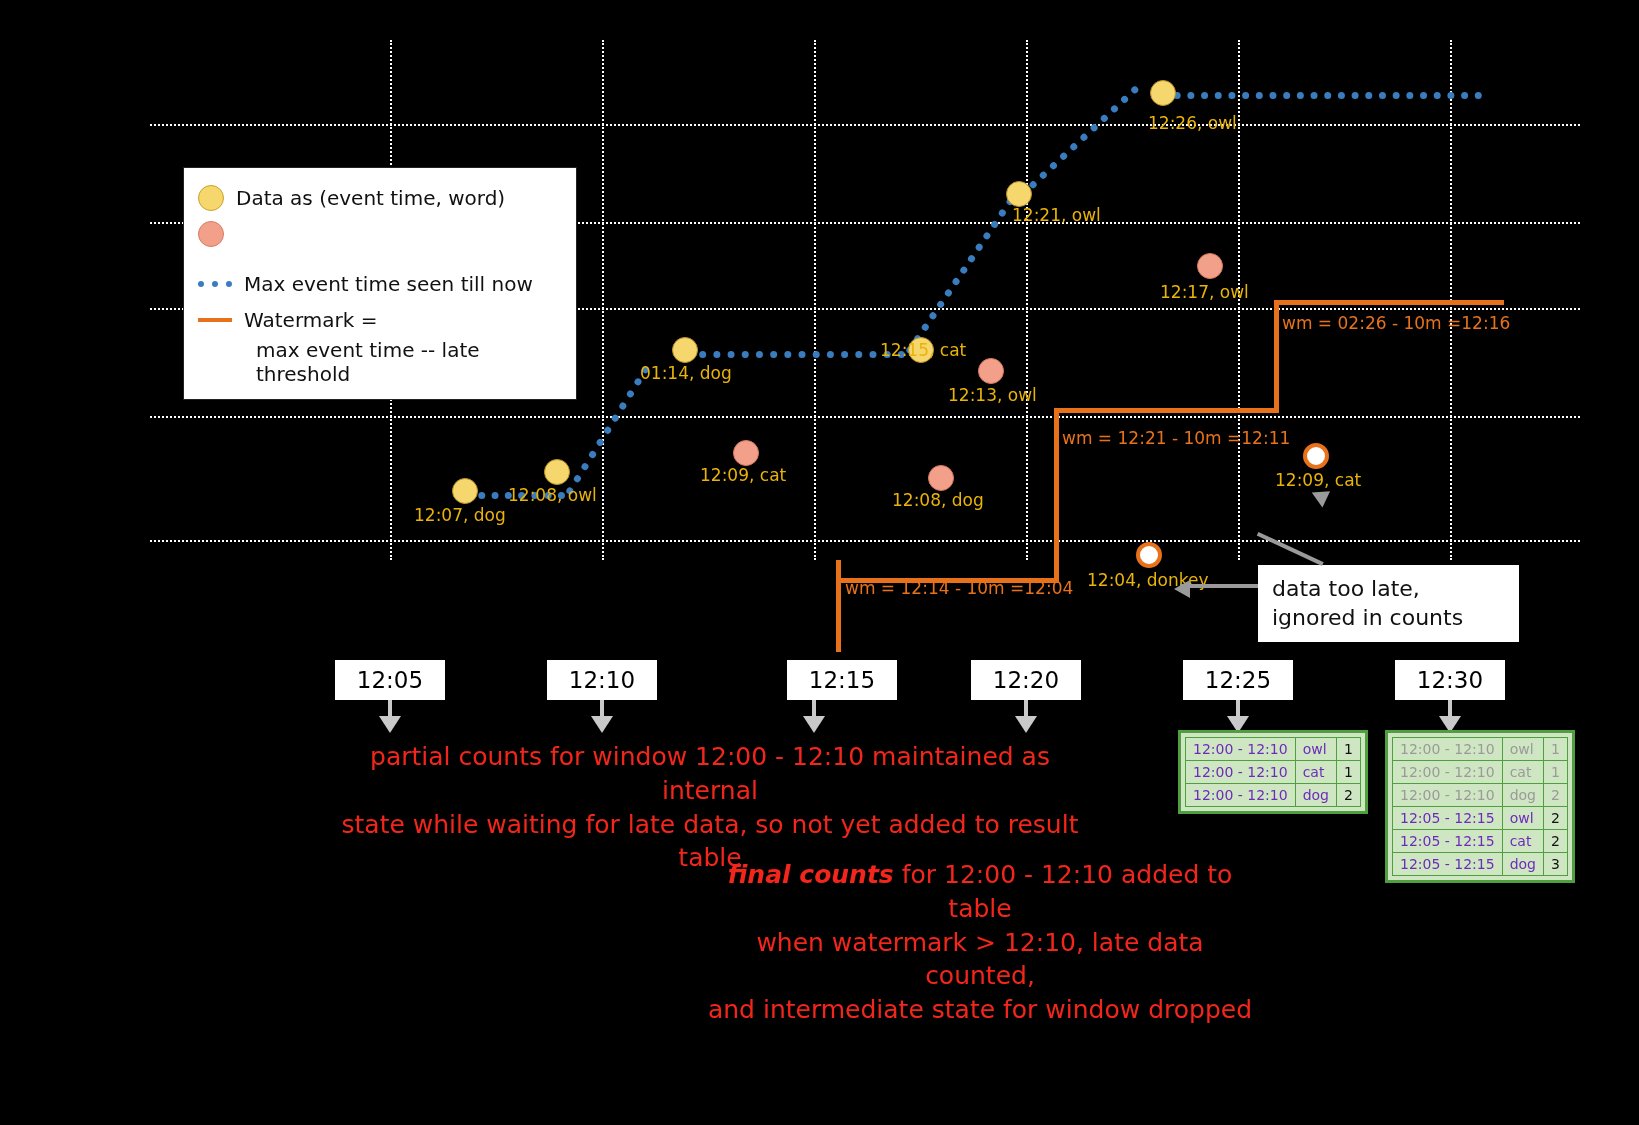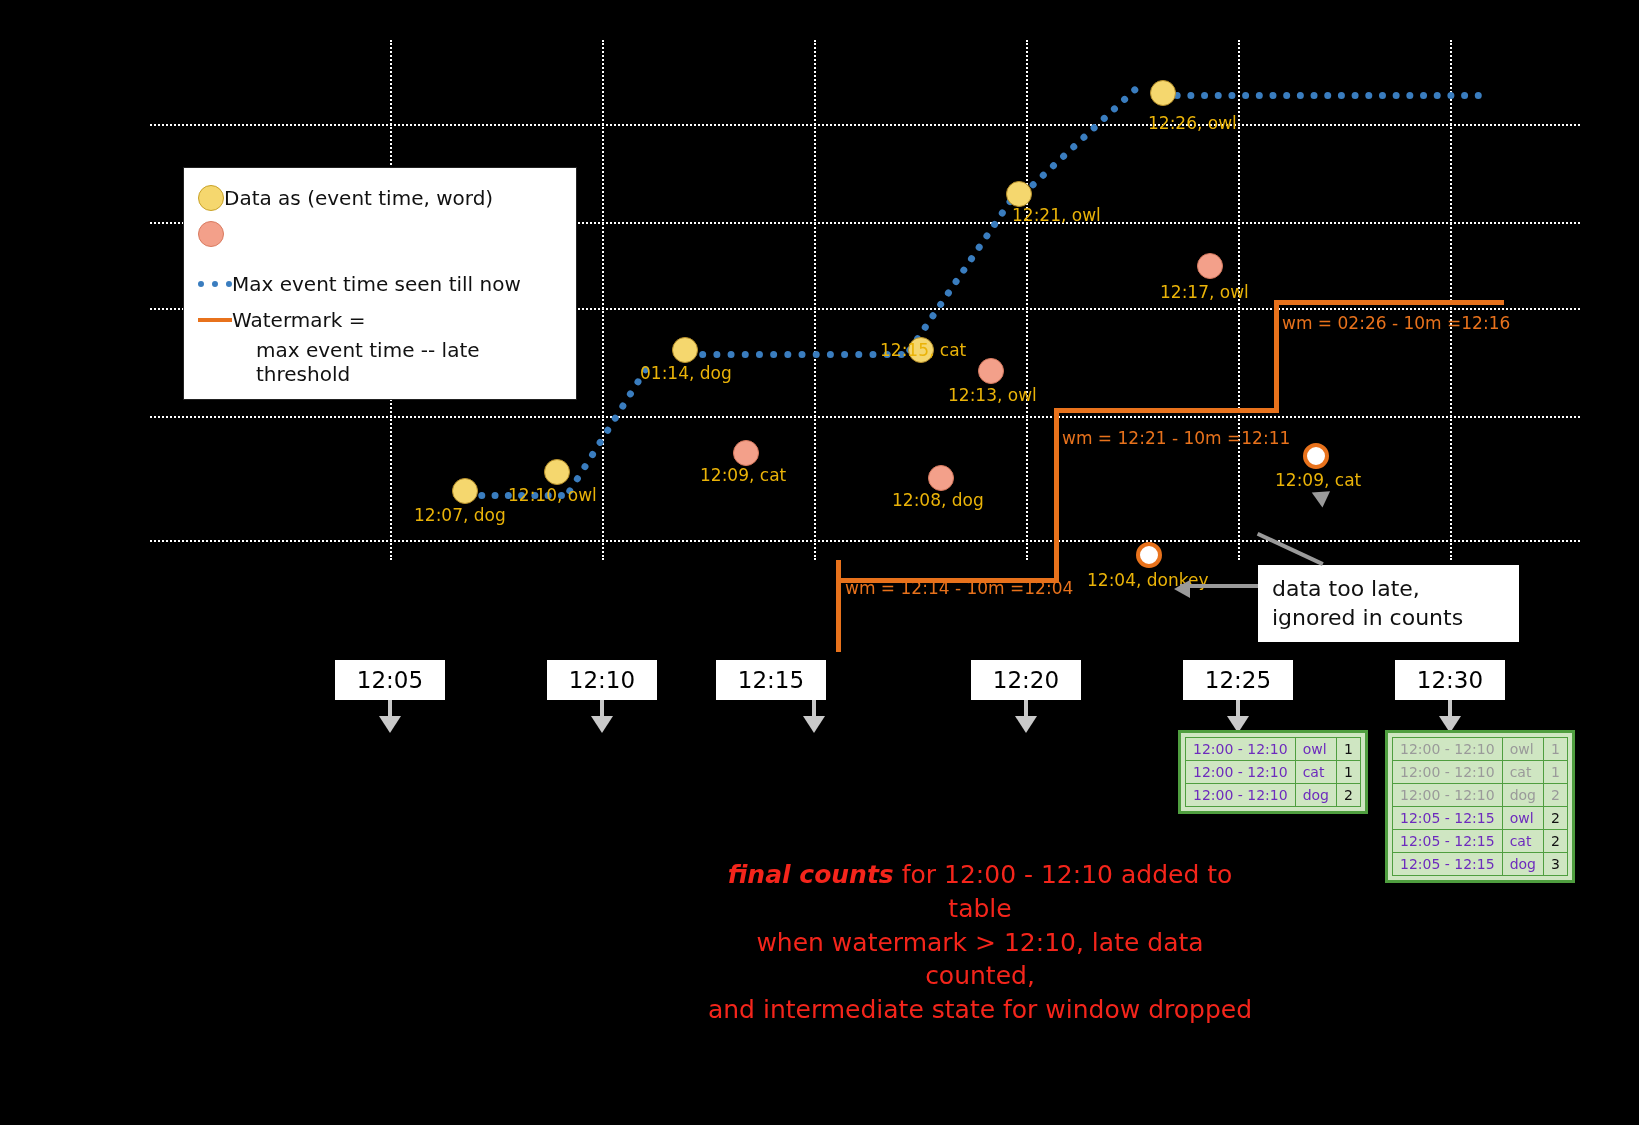--- a/index.html
+++ b/index.html
@@ -9,21 +9,21 @@
 
   
   .vline{position:absolute;top:40px;height:520px;border-left:2px dotted #ffffff;}
   .hline{position:absolute;left:150px;width:1430px;border-top:2px dotted #ffffff;}
 
   
   .legend{position:absolute;left:183px;top:167px;width:394px;height:233px;
           background:#ffffff;border:1px solid #222;box-sizing:border-box;
           padding:12px 14px;color:#000;}
   .legend .row{display:flex;align-items:center;height:36px;}
-  .legend .row .lbl{font-size:20px;color:#111;margin-left:0;white-space:nowrap;}
+  .legend .row .lbl{font-size:20px;color:#111;margin-left:12px;white-space:nowrap;}
   .dot{width:24px;height:24px;border-radius:50%;flex:0 0 24px;}
   .dot.yellow{background:#f5d76e;border:1px solid #c9a227;}
   .dot.salmon{background:#f3a08a;border:1px solid #d97a5f;}
   .dot.hollow{background:#ffffff;border:3px solid #e8721c;box-sizing:border-box;}
   .swatch{width:34px;flex:0 0 34px;display:flex;align-items:center;justify-content:center;}
   .dashline{width:34px;height:0;border-top:6px dotted #3a7dbf;}
   .solidline{width:34px;height:0;border-top:4px solid #e8721c;}
   .legend .indent{margin-left:58px;font-size:20px;color:#111;}
 
   
@@ -103,21 +103,21 @@
   <div class="wm" style="left:1274px;top:300px;width:230px;height:5px;"></div>
 
   <div class="wmlabel" style="left:845px;top:578px;">wm = 12:14 - 10m =12:04</div>
   <div class="wmlabel" style="left:1062px;top:428px;">wm = 12:21 - 10m =12:11</div>
   <div class="wmlabel" style="left:1282px;top:313px;">wm = 02:26 - 10m =12:16</div>
 
   <div class="pt yellow" style="left:452px;top:478px;"></div>
   <div class="ptlabel" style="left:414px;top:505px;">12:07, dog</div>
 
   <div class="pt yellow" style="left:544px;top:459px;"></div>
-  <div class="ptlabel" style="left:508px;top:485px;">12:10, owl</div>
+  <div class="ptlabel" style="left:508px;top:485px;">12:08, owl</div>
 
   <div class="pt salmon" style="left:733px;top:440px;"></div>
   <div class="ptlabel" style="left:700px;top:465px;">12:09, cat</div>
 
   <div class="pt yellow" style="left:672px;top:337px;"></div>
   <div class="ptlabel" style="left:640px;top:363px;">01:14, dog</div>
 
   <div class="pt salmon" style="left:928px;top:465px;"></div>
   <div class="ptlabel" style="left:892px;top:490px;">12:08, dog</div>
 
@@ -160,21 +160,21 @@
       <span class="swatch">
           <span class="solidline"></span>
         </span>
       <span class="lbl">Watermark =</span>
     </div>
     <div class="indent">max event time -- late threshold</div>
   </div>
 
   <div class="tbox" style="left:335px;">12:05</div>
   <div class="tbox" style="left:547px;">12:10</div>
-  <div class="tbox" style="left:716px;">12:15</div>
+  <div class="tbox" style="left:787px;">12:15</div>
   <div class="tbox" style="left:971px;">12:20</div>
   <div class="tbox" style="left:1183px;">12:25</div>
   <div class="tbox" style="left:1395px;">12:30</div>
 
   <div class="arrowstem" style="left:388px;top:700px;height:18px;"></div>
   <div class="arrow" style="left:379px;top:716px;"></div>
   <div class="arrowstem" style="left:600px;top:700px;height:18px;"></div>
   <div class="arrow" style="left:591px;top:716px;"></div>
   <div class="arrowstem" style="left:812px;top:700px;height:18px;"></div>
   <div class="arrow" style="left:803px;top:716px;"></div>
@@ -188,20 +188,24 @@
   <div class="callout" style="left:1258px;top:565px;width:233px;">
     <div>data too late,</div>
     <div>ignored in counts</div>
   </div>
   <div class="callarrow" style="left:1322px;top:566px;width:72px;transform:rotate(205deg);"></div>
   <div class="callhead" style="left:1311px;top:487px;transform:rotate(25deg);"></div>
 
   <div class="callarrow" style="left:1258px;top:588px;width:78px;transform:rotate(180deg);"></div>
   <div class="callhead" style="left:1174px;top:580px;"></div>
 
+  <div class="redtext" style="left:330px;top:740px;width:760px;">
+    <div>partial counts for window 12:00 - 12:10 maintained as internal</div>
+    <div>state while waiting for late data, so not yet added  to result table</div>
+  </div>
 
   <div class="redtext" style="left:700px;top:858px;width:560px;">
     <div>
       <i>final counts</i><span> for 12:00 - 12:10 added to table</span>
     </div>
     <div>when watermark &gt; 12:10, late data counted,</div>
     <div>and intermediate state for window dropped</div>
   </div>
 
   <div class="rtable" style="left:1178px;top:730px;">

